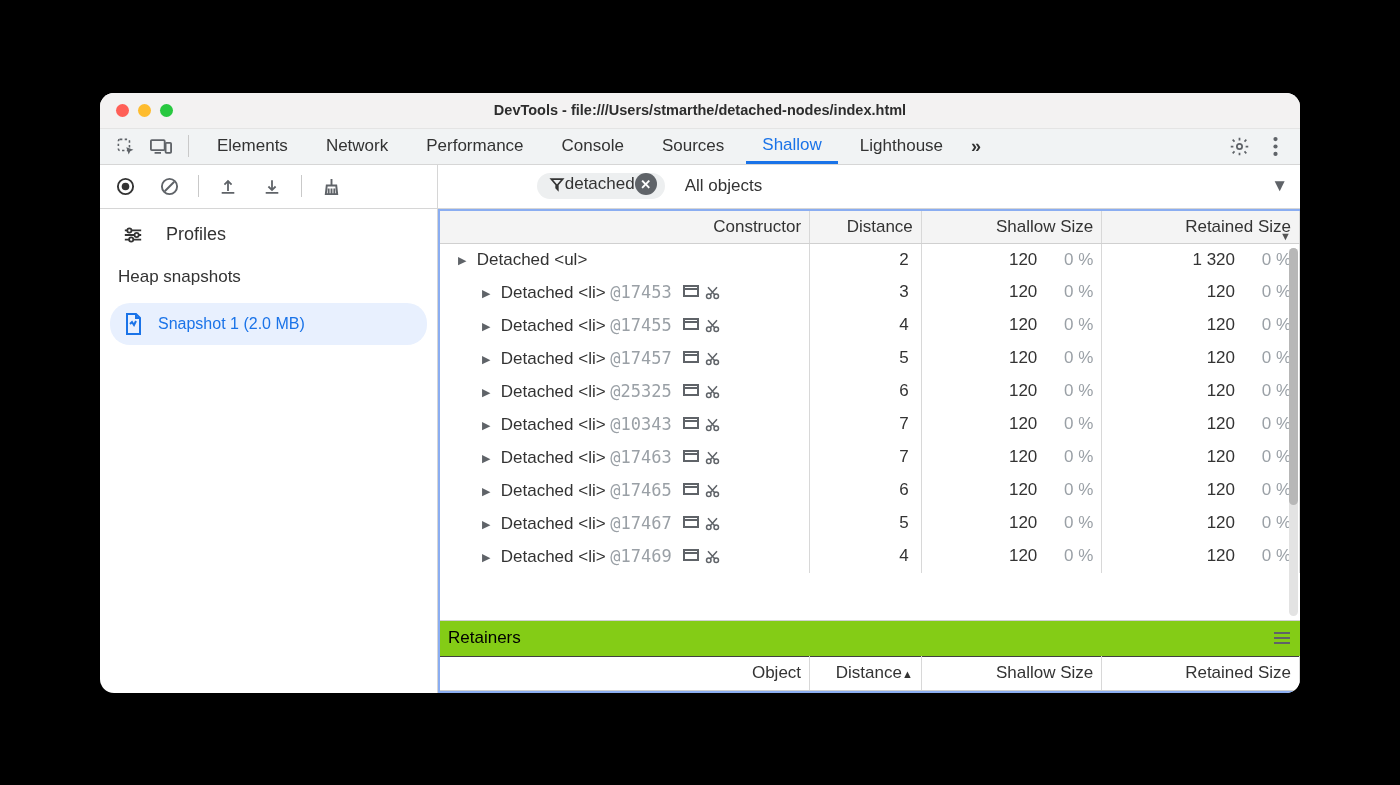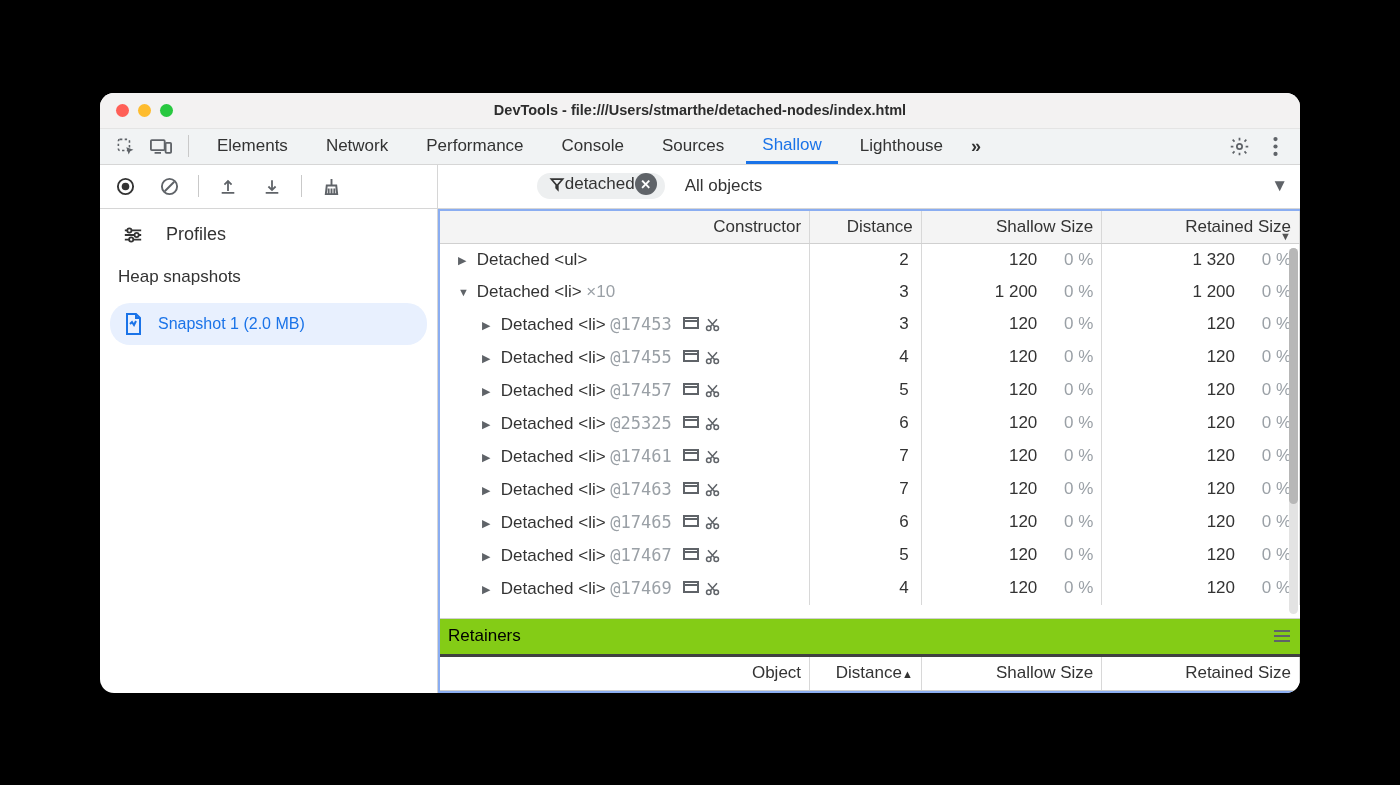--- a/index.html
+++ b/index.html
@@ -92,21 +92,21 @@
 td.split { text-align:right; }
 td.split .pct { color:#9aa0a6; display:inline-block; width:56px; text-align:right; }
 td.split .val { display:inline-block; width:68px; text-align:right; font-variant-numeric: tabular-nums; }
 
 .tri { display:inline-block; width:14px; color:#5f6368; font-size:11px; vertical-align:1px; }
 .mono { font-family: ui-monospace, Menlo, Consolas, monospace; }
 .gray { color:#9aa0a6; }
 .teal { color:#5f6368; }
 .row-icons { display:inline-flex; gap:6px; vertical-align:-2px; margin-left:6px; }
 .retainers-header { height:36px; display:flex; align-items:center; justify-content:space-between; padding:0 10px 0 8px; border-top:1px solid #d0d0d0; background:#84cc16; font-size:17px; }
-.retainers-cols th{ background:#fff; border-top:3px solid #404040; }
+.retainers-cols th{ background:#fff; border-top:1px solid #404040; }
 .scroll { overflow-y:auto; flex:1; position:relative; }
 .scrollbar { position:absolute; right:2px; top:4px; bottom:4px; width:9px; background:#e3e3e3; border-radius:5px; }
 .scrollbar .thumb{ position:absolute; left:0; right:0; top:0; height:70%; background:#b7b7b7; border-radius:5px;}
 svg { display:block; }
 .indent1 { padding-left: 10px; }
 .indent2 { padding-left: 34px; }
 </style>
 </head>
 <body>
 
@@ -261,42 +261,36 @@
                 <col class="col-retained">
               </colgroup>
               <tbody>
                 <tr>
                   <td><span class="indent1"><span class="tri">▶</span> Detached &lt;ul&gt;</span></td>
                   <td class="num">2</td>
                   <td class="split"><span class="val">120</span><span class="pct">0 %</span></td>
                   <td class="split"><span class="val">1 320</span><span class="pct">0 %</span></td>
                 </tr>
                 <tr>
-                  <td><span class="indent1"><span class="tri">▼</span> Detached &lt;li&gt; <span class="gray">×10</span></span></td>
+                  <td><span class="indent2"><span class="tri">▶</span> Detached &lt;li&gt; <span class="gray mono">@17453</span> <span class="row-icons">
+                        <span>
+                          <svg width="16" height="12" viewBox="0 0 16 12" fill="none" stroke="#5f6368" stroke-width="2">
+                            <rect x="1" y="1" width="14" height="10"></rect>
+                            <path d="M1 4 H15"></path>
+                          </svg>
+                        </span>
+                        <span>
+                          <svg width="15" height="15" viewBox="0 0 20 20" fill="none" stroke="#5f6368" stroke-width="2">
+                            <circle cx="5" cy="15" r="3"></circle>
+                            <circle cx="15" cy="15" r="3"></circle>
+                            <path d="M7 13 L16 3 M13 13 L4 3"></path>
+                          </svg>
+                        </span>
+                      </span></span></td>
                   <td class="num">3</td>
-                  <td class="split"><span class="val">1 200</span><span class="pct">0 %</span></td>
-                  <td class="split"><span class="val">1 200</span><span class="pct">0 %</span></td>
-                </tr>
-                <tr>
-                  <td><span class="indent2"><span class="tri">▶</span> Detached &lt;li&gt; <span class="gray mono">@17453</span> <span class="row-icons">
-                        <span>
-                          <svg width="16" height="12" viewBox="0 0 16 12" fill="none" stroke="#5f6368" stroke-width="2">
-                            <rect x="1" y="1" width="14" height="10"></rect>
-                            <path d="M1 4 H15"></path>
-                          </svg>
-                        </span>
-                        <span>
-                          <svg width="15" height="15" viewBox="0 0 20 20" fill="none" stroke="#5f6368" stroke-width="2">
-                            <circle cx="5" cy="15" r="3"></circle>
-                            <circle cx="15" cy="15" r="3"></circle>
-                            <path d="M7 13 L16 3 M13 13 L4 3"></path>
-                          </svg>
-                        </span>
-                      </span></span></td>
-                  <td class="num">3</td>
                   <td class="split"><span class="val">120</span><span class="pct">0 %</span></td>
                   <td class="split"><span class="val">120</span><span class="pct">0 %</span></td>
                 </tr>
                 <tr>
                   <td><span class="indent2"><span class="tri">▶</span> Detached &lt;li&gt; <span class="gray mono">@17455</span> <span class="row-icons">
                         <span>
                           <svg width="16" height="12" viewBox="0 0 16 12" fill="none" stroke="#5f6368" stroke-width="2">
                             <rect x="1" y="1" width="14" height="10"></rect>
                             <path d="M1 4 H15"></path>
                           </svg>
@@ -347,21 +341,21 @@
                             <circle cx="15" cy="15" r="3"></circle>
                             <path d="M7 13 L16 3 M13 13 L4 3"></path>
                           </svg>
                         </span>
                       </span></span></td>
                   <td class="num">6</td>
                   <td class="split"><span class="val">120</span><span class="pct">0 %</span></td>
                   <td class="split"><span class="val">120</span><span class="pct">0 %</span></td>
                 </tr>
                 <tr>
-                  <td><span class="indent2"><span class="tri">▶</span> Detached &lt;li&gt; <span class="gray mono">@17461</span> <span class="row-icons">
+                  <td><span class="indent2"><span class="tri">▶</span> Detached &lt;li&gt; <span class="gray mono">@10343</span> <span class="row-icons">
                         <span>
                           <svg width="16" height="12" viewBox="0 0 16 12" fill="none" stroke="#5f6368" stroke-width="2">
                             <rect x="1" y="1" width="14" height="10"></rect>
                             <path d="M1 4 H15"></path>
                           </svg>
                         </span>
                         <span>
                           <svg width="15" height="15" viewBox="0 0 20 20" fill="none" stroke="#5f6368" stroke-width="2">
                             <circle cx="5" cy="15" r="3"></circle>
                             <circle cx="15" cy="15" r="3"></circle>

